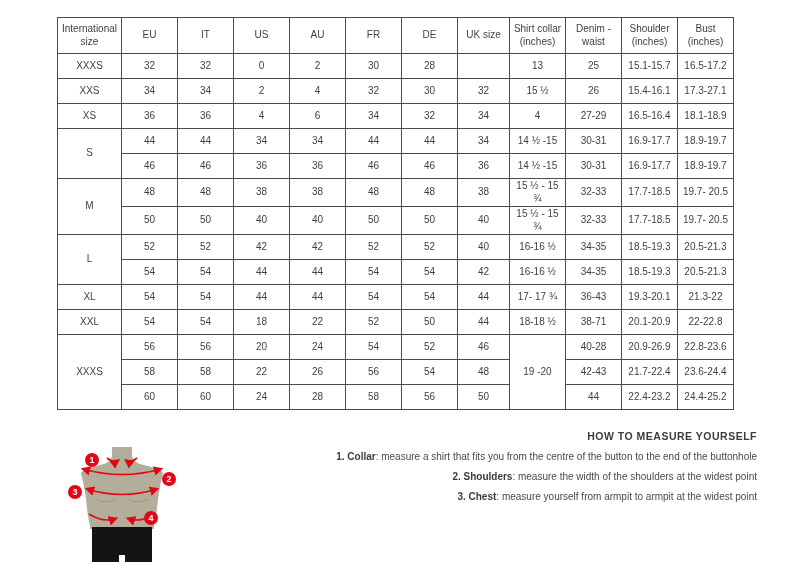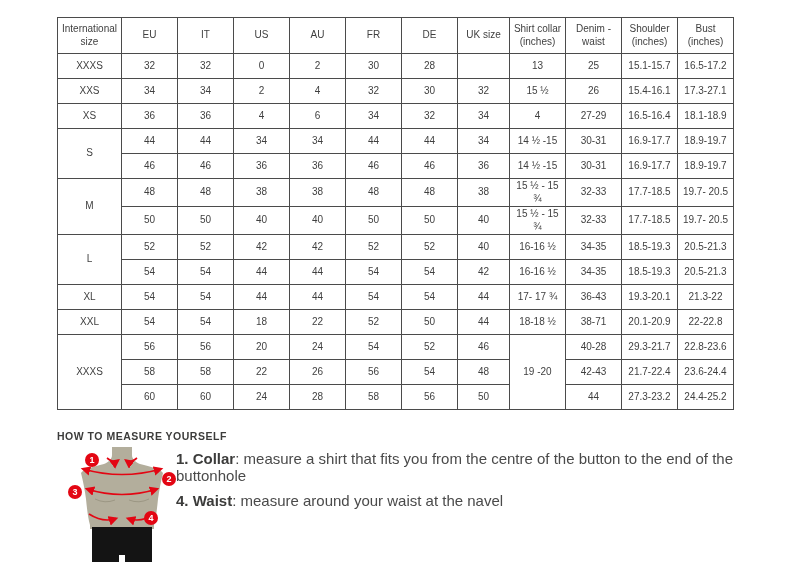--- a/index.html
+++ b/index.html
@@ -24,31 +24,31 @@
     font-weight: 400;
     color: #3f3f3f;
     padding: 1px 2px;
     line-height: 1.25;
     background: #ffffff;
   }
   table.size-chart thead th { height: 36px; }
   table.size-chart tbody td { height: 25px; }
 
   
-  .measure { position: absolute; left: 57px; top: 430px; width: 700px; }
+  .measure { position: absolute; left: 57px; top: 430px; width: 700px; text-align: right; }
   .measure-title {
     font-size: 10.5px;
     font-weight: 700;
     letter-spacing: 0.5px;
     color: #3c3c3b;
   }
   .measure-body { position: relative; margin-top: 5px; height: 120px; }
   .figure { position: absolute; left: 2px; top: 0; width: 125px; height: 118px; }
   .instructions { margin-left: 119px; padding-top: 4px; list-style: none; }
-  .instructions li { font-size: 15px; color: #4a4a4a; margin-bottom: 9px; line-height: 1.1; }
+  .instructions li { font-size: 10px; color: #4a4a4a; margin-bottom: 9px; line-height: 1.1; }
   .instructions .num, .instructions .lbl { font-weight: 700; color: #3c3c3b; }
 </style>
 </head>
 <body>
 
 <div class="chart-wrap">
   <table class="size-chart">
     <colgroup>
       <col class="c-intl">
         <col class="c-std">
@@ -235,21 +235,21 @@
           <td rowspan="3">XXXS</td>
           <td>56</td>
           <td>56</td>
           <td>20</td>
           <td>24</td>
           <td>54</td>
           <td>52</td>
           <td>46</td>
           <td rowspan="3">19 -20</td>
           <td>40-28</td>
-          <td>29.3-21.7</td>
+          <td>20.9-26.9</td>
           <td>22.8-23.6</td>
         </tr>
         <tr>
           <td>58</td>
           <td>58</td>
           <td>22</td>
           <td>26</td>
           <td>56</td>
           <td>54</td>
           <td>48</td>
@@ -259,21 +259,21 @@
         </tr>
         <tr>
           <td>60</td>
           <td>60</td>
           <td>24</td>
           <td>28</td>
           <td>58</td>
           <td>56</td>
           <td>50</td>
           <td>44</td>
-          <td>27.3-23.2</td>
+          <td>22.4-23.2</td>
           <td>24.4-25.2</td>
         </tr>
       </tbody>
   </table>
 </div>
 
 <div class="measure">
   <div class="measure-title">HOW TO MEASURE YOURSELF</div>
   <div class="measure-body">
 
@@ -314,16 +314,17 @@
         <text x="16" y="48.3" text-anchor="middle" font-size="9" font-weight="bold" fill="#ffffff">3</text>
       </g>
       <g>
         <circle cx="92" cy="71" r="7" fill="#e30613"></circle>
         <text x="92" y="74.3" text-anchor="middle" font-size="9" font-weight="bold" fill="#ffffff">4</text>
       </g>
     </svg>
 
     <ul class="instructions">
         <li><span class="num">1. </span><span class="lbl">Collar</span><span>: measure a shirt that fits you from the centre of the button to the end of the buttonhole</span></li>
-        <li><span class="num">4. </span><span class="lbl">Waist</span><span>: measure around your waist at the navel</span></li>
+        <li><span class="num">2. </span><span class="lbl">Shoulders</span><span>: measure the width of the shoulders at the widest point</span></li>
+        <li><span class="num">3. </span><span class="lbl">Chest</span><span>: measure yourself from armpit to armpit at the widest point</span></li>
       </ul>
   </div>
 </div>
 
 </body></html>

